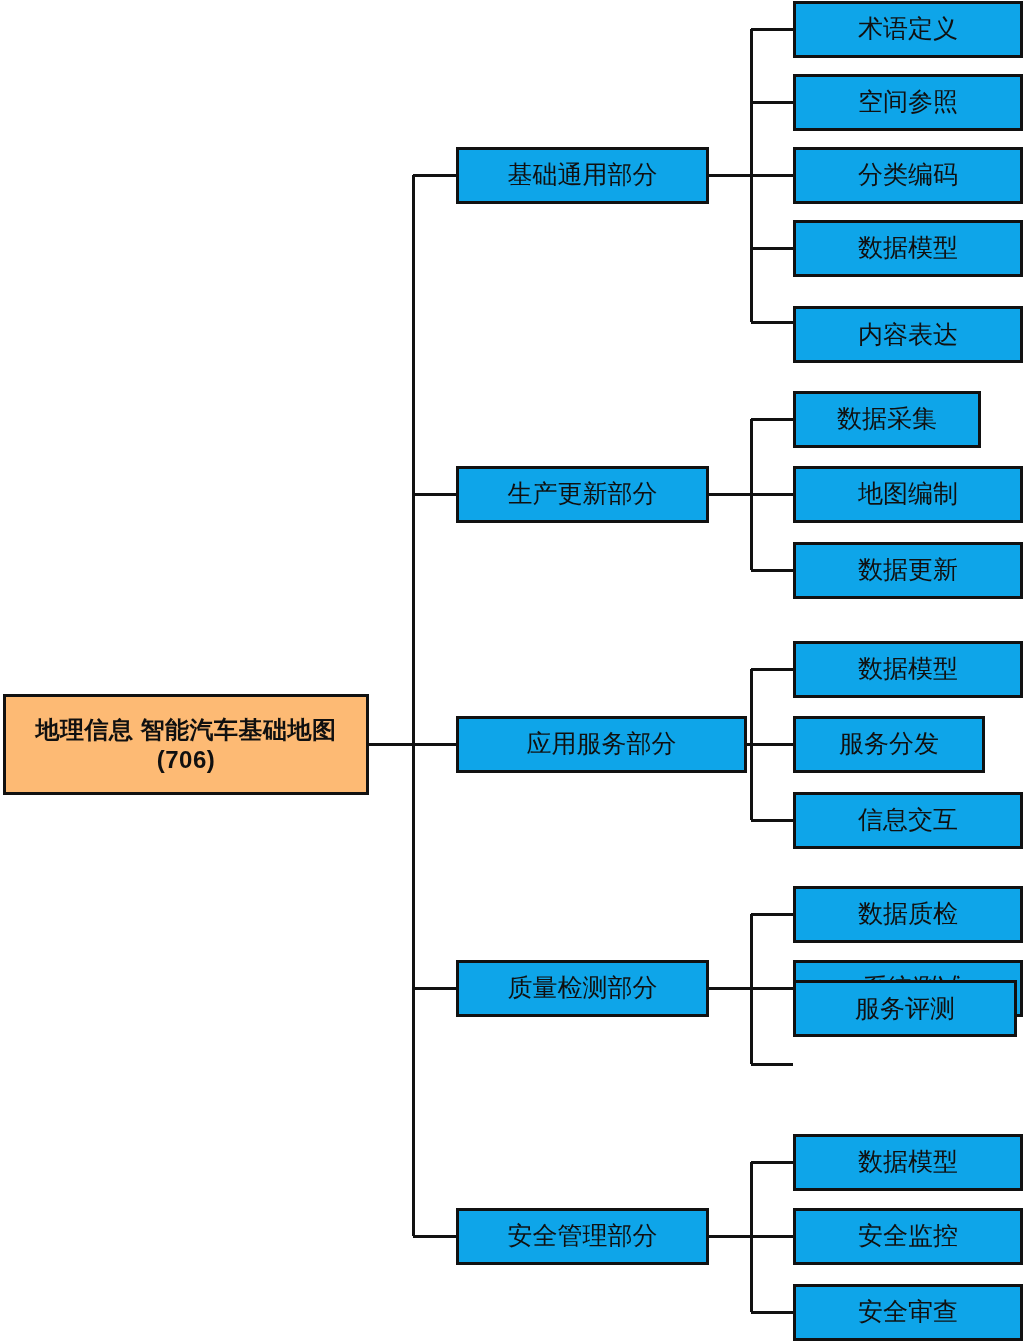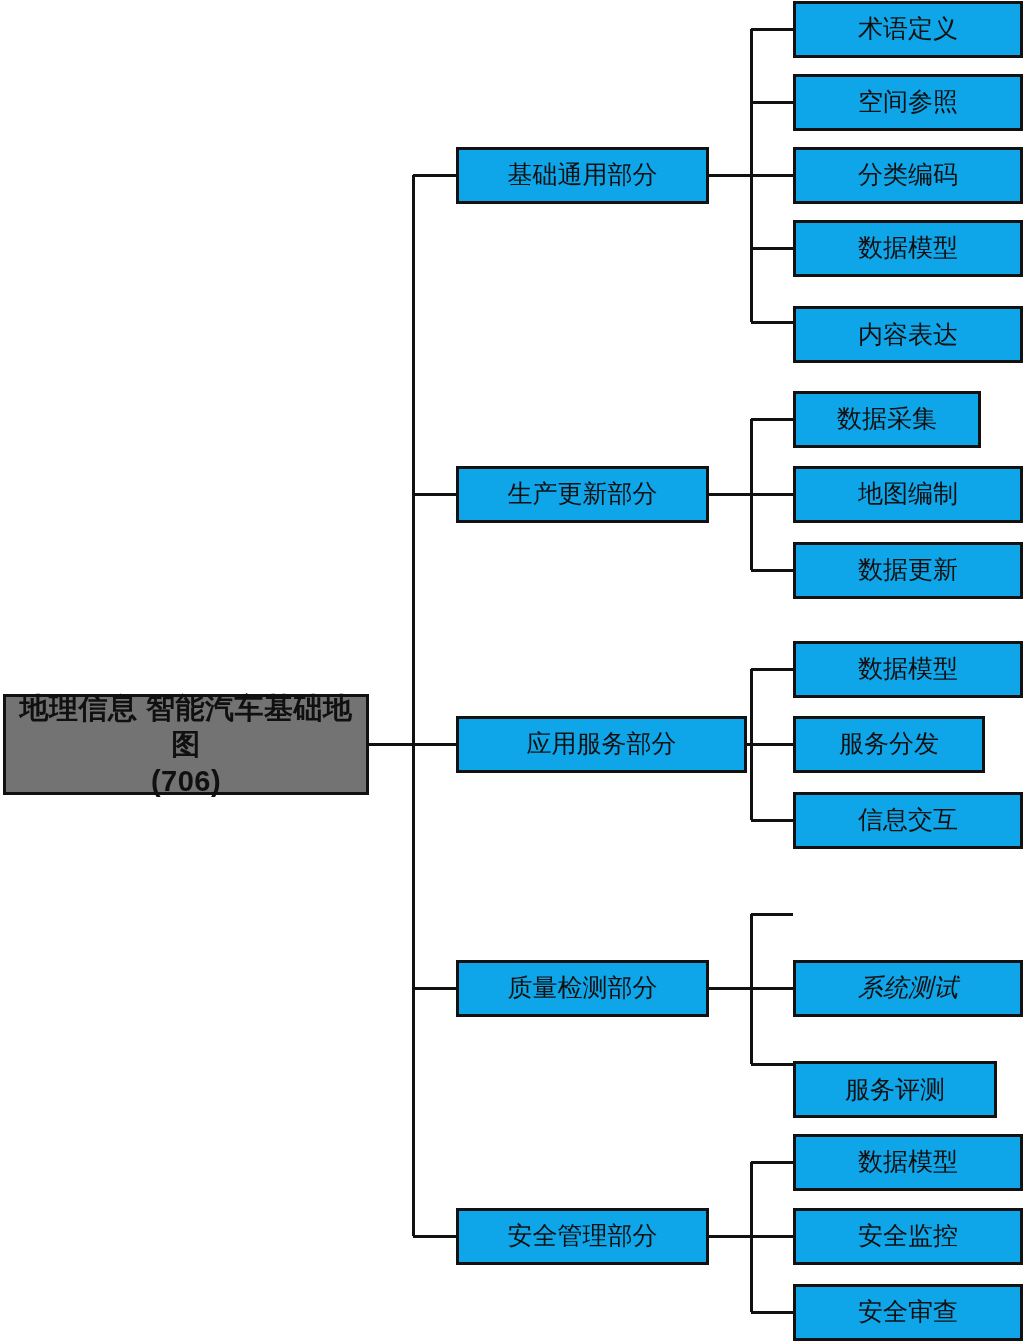--- a/index.html
+++ b/index.html
@@ -32,24 +32,24 @@
     display: flex;
     align-items: center;
     justify-content: center;
     text-align: center;
     color: #101010;
     line-height: 1.25;
     z-index: 2;
   }
   .node.root {
     font-weight: bold;
-    font-size: 29px;
+    font-size: 24px;
     letter-spacing: 0.5px;
     border-width: 3px;
-    background: #737373;
+    background: #fdba74;
   }
   .node.category {
     font-size: 25px;
     font-weight: normal;
     border-width: 3px;
   }
   .node.leaf {
     font-size: 25px;
     font-weight: normal;
     border-width: 3px;
@@ -152,24 +152,27 @@
   <div class="node leaf" id="leaf-2-0" style="left: 793px; top: 640.5px; width: 230px; height: 57px;">
     <span class="node-label">数据模型</span>
   </div>
   <div class="node leaf" id="leaf-2-1" style="left: 793px; top: 715.5px; width: 192px; height: 57px;">
     <span class="node-label">服务分发</span>
   </div>
   <div class="node leaf" id="leaf-2-2" style="left: 793px; top: 791.5px; width: 230px; height: 57px;">
     <span class="node-label">信息交互</span>
   </div>
 
+  <div class="node leaf" id="leaf-3-0" style="left: 793px; top: 885.5px; width: 230px; height: 57px;">
+    <span class="node-label">数据质检</span>
+  </div>
   <div class="node leaf" id="leaf-3-1" style="left: 793px; top: 959.5px; width: 230px; height: 57px; font-style: italic;">
     <span class="node-label">系统测试</span>
   </div>
-  <div class="node leaf" id="leaf-3-2" style="left: 793px; top: 1061px; width: 204px; height: 57px;">
+  <div class="node leaf" id="leaf-3-2" style="left: 793px; top: 980px; width: 224px; height: 57px;">
     <span class="node-label">服务评测</span>
   </div>
 
   <div class="node leaf" id="leaf-4-0" style="left: 793px; top: 1133.5px; width: 230px; height: 57px;">
     <span class="node-label">数据模型</span>
   </div>
   <div class="node leaf" id="leaf-4-1" style="left: 793px; top: 1207.5px; width: 230px; height: 57px;">
     <span class="node-label">安全监控</span>
   </div>
   <div class="node leaf" id="leaf-4-2" style="left: 793px; top: 1283.5px; width: 230px; height: 57px;">

